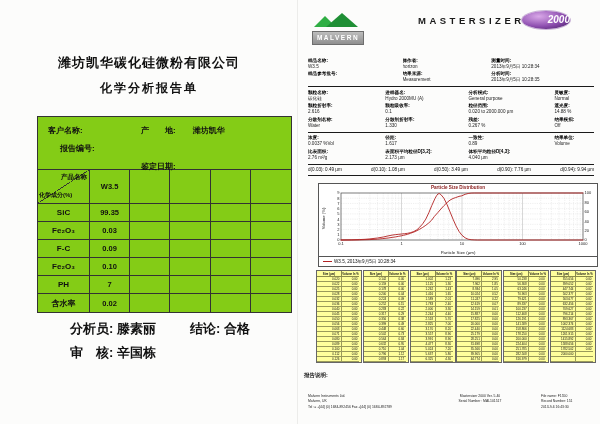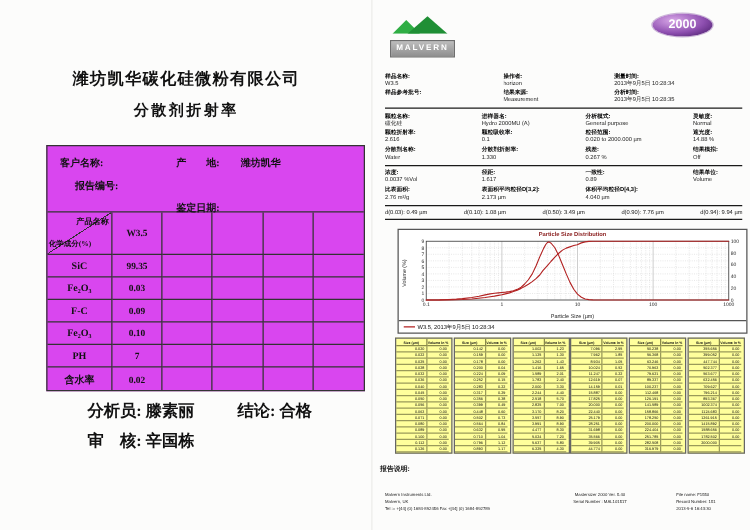--- a/index.html
+++ b/index.html
@@ -1,27 +1,27 @@
 <!DOCTYPE html>
 <html><head>
 <meta charset="utf-8">
 <style>
   html,body{margin:0;padding:0;background:#ffffff;}
   .canvas{position:relative;width:600px;height:424px;background:#fcfcfb;overflow:hidden;
           font-family:"Liberation Sans","DejaVu Sans",sans-serif;color:#111;}
-  .serif{font-family:Liberation Serif, serif;}
+  .serif{font-family:Liberation Sans, sans-serif;}
   .divider{position:absolute;left:297px;top:0;width:1px;height:424px;background:#ececea;}
 
   
   .page-left{position:absolute;left:0;top:0;width:297px;height:424px;}
   .company-title{position:absolute;left:18px;top:54px;width:262px;text-align:center;
                  font-weight:bold;font-size:13px;letter-spacing:1px;}
   .report-title{position:absolute;left:18px;top:80px;width:262px;text-align:center;
                 font-weight:bold;font-size:12px;letter-spacing:2px;}
-  .chem-table{position:absolute;left:37px;top:116px;width:253px;border:1px solid #333;background:#d946ef;}
+  .chem-table{position:absolute;left:37px;top:116px;width:253px;border:1px solid #333;background:#84cc16;}
   .chem-info{position:relative;height:52px;border-bottom:1px solid #333;}
   .ci{position:absolute;font-size:8px;font-weight:bold;}
   .ci .v{font-weight:bold;margin-left:17px;}
   .chem-grid{display:grid;grid-template-columns:52px repeat(5,1fr);grid-template-rows:34px repeat(6,18px);}
   .chem-grid .cell{border-right:1px solid #333;border-bottom:1px solid #333;display:flex;
                    align-items:center;justify-content:center;font-size:8px;overflow:hidden;}
   .chem-grid .noR{border-right:none;}
   .chem-grid .noB{border-bottom:none;}
   .chem-grid .lbl{font-weight:bold;}
   .chem-grid .val{font-size:7.5px;font-weight:bold;}
@@ -34,21 +34,21 @@
   
   .page-right{position:absolute;left:300px;top:0;width:300px;height:424px;}
   .malvern-logo{position:absolute;left:12px;top:12px;width:52px;height:28px;}
   .malvern-word{width:50px;height:12px;background:linear-gradient(#bdbdbd,#8f8f8f);
     border:1px solid #6e6e6e;color:#fff;font-size:6.5px;font-weight:bold;letter-spacing:1.5px;
     text-align:center;line-height:12px;}
   .mastersizer{position:absolute;left:118px;top:15px;font-size:9.5px;letter-spacing:3.5px;
                color:#1a1a1a;font-weight:bold;}
   .badge-2000{position:absolute;left:222px;top:11px;width:48px;height:18px;border-radius:50%;
     background:radial-gradient(ellipse at 35% 30%,#d9a8e8 0%,#8e4fb0 55%,#3f1560 100%);
-    color:#fff;font-weight:bold;font-size:10px;text-align:center;line-height:18px;
+    color:#fff;font-style:italic;font-weight:bold;font-size:10px;text-align:right;line-height:18px;
     box-shadow:0 0 0 1px #c9b3d6;}
   .psd-title{position:absolute;left:90px;top:34px;width:160px;text-align:center;
              font-weight:bold;font-size:8.5px;}
 
   .details{position:absolute;left:8px;top:58px;width:286px;height:122px;overflow:hidden;
            font-size:4.6px;line-height:1.25;}
   .dgroup{display:grid;column-gap:3px;}
   .field{margin-bottom:2px;overflow:hidden;}
   .field .dlbl{font-weight:bold;color:#000;}
   .field .dval{color:#222;}
@@ -84,21 +84,21 @@
   .fb-right{left:241px;}
 </style>
 </head>
 <body>
 
 <div class="canvas">
   <div class="divider"></div>
 
   <div class="page-left">
     <div class="company-title serif">潍坊凯华碳化硅微粉有限公司</div>
-    <div class="report-title serif">分散剂折射率</div>
+    <div class="report-title serif">化学分析报告单</div>
 
     <div class="chem-table serif">
       <div class="chem-info">
         <span class="ci" style="left:10px;top:8px">客户名称:</span>
         <span class="ci" style="left:103px;top:8px"><span>产　　地:</span><span class="v">潍坊凯华</span></span>
         <span class="ci" style="left:22px;top:26px">报告编号:</span>
         <span class="ci" style="left:103px;top:44px">鉴定日期:</span>
       </div>
       <div class="chem-grid" id="chem-grid">
         <div class="cell corner">
@@ -155,20 +155,21 @@
   </div>
 
   <div class="page-right">
     <div class="malvern-logo">
       <svg width="52" height="15" viewBox="0 0 52 15">
         <polygon points="2,15 13,4 24,15" fill="#2fae44"></polygon>
         <polygon points="14,15 30,1 46,15" fill="#1f8f35"></polygon>
       </svg>
       <div class="malvern-word">MALVERN</div>
     </div>
+    <div class="mastersizer">MASTERSIZER</div>
     <div class="badge-2000">2000</div>
 
     <div class="details" id="details">
         <div class="dgroup" style="grid-template-columns: 32% 30% 38%;">
           <div class="field">
             <div class="dlbl">样品名称:</div>
             <div class="dval">W3.5</div>
           </div>
           <div class="field">
             <div class="dlbl">操作者:</div>

